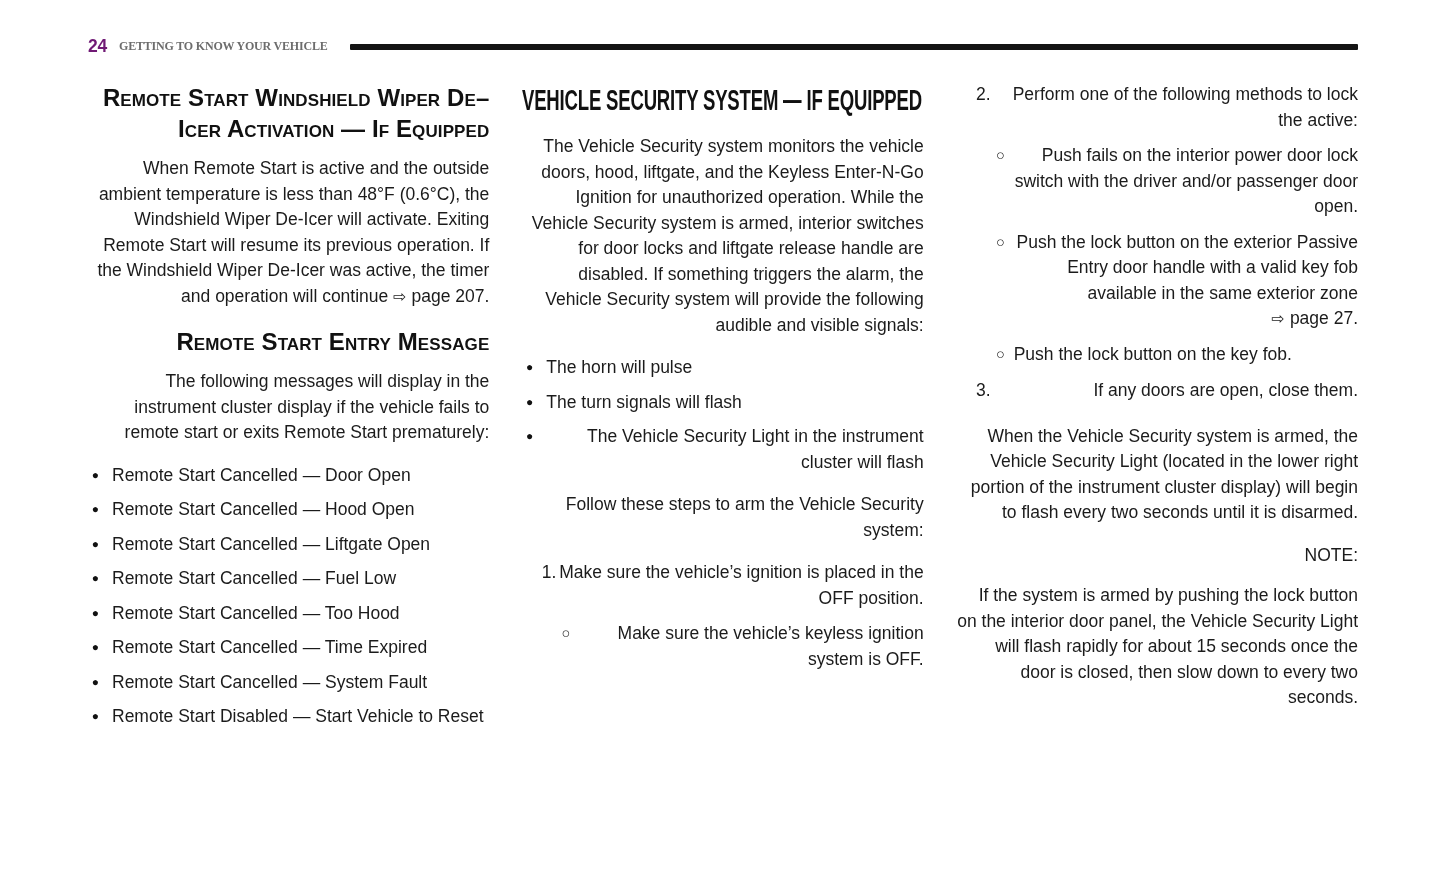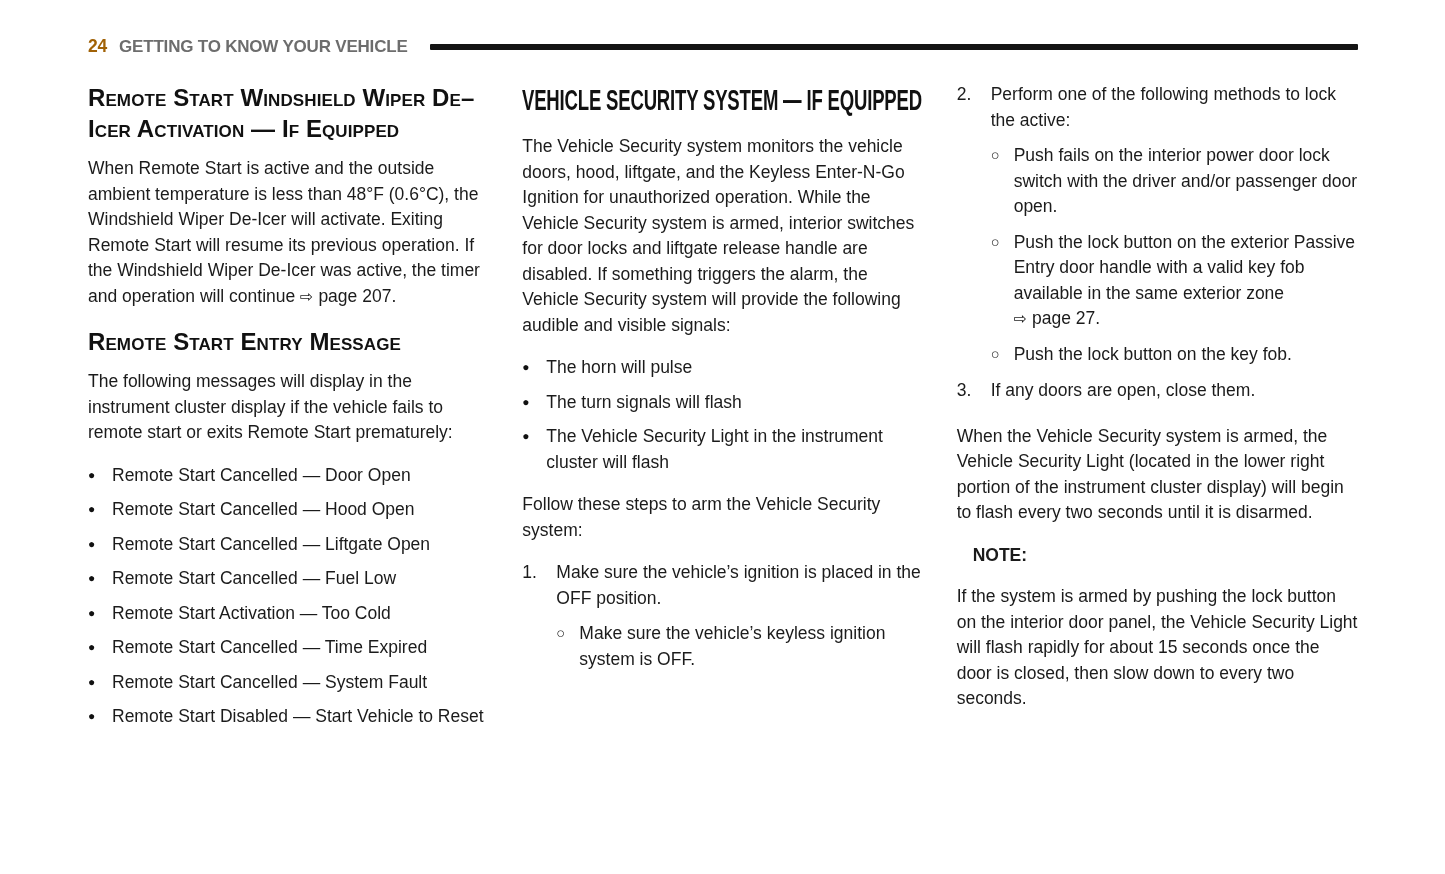--- a/index.html
+++ b/index.html
@@ -10,39 +10,39 @@
     font-family: "Liberation Sans", "DejaVu Sans", sans-serif;
     color: #1b1b1b;
     overflow: hidden;
   }
   
   .header {
     display: flex; align-items: center;
     padding: 36px 87px 0 88px;
   }
   .page-num {
-    font-size: 17.5px; font-weight: bold; color: #a16207;
+    font-size: 17.5px; font-weight: bold; color: #701a75;
     letter-spacing: -0.2px;
   }
   .chapter {
-    font-size: 17px; font-weight: bold; color: #6d6d6d;
-    letter-spacing: -0.2px; margin-left: 12px; white-space: nowrap;
+    font-size: 12px; font-weight: bold; color: #6d6d6d;
+    letter-spacing: -0.2px; margin-left: 12px; white-space: nowrap; font-family: Liberation Serif, serif;
   }
   .rule {
     flex: 1; height: 6px; background: #141414; margin-left: 22px;
     border-radius: 1px;
   }
   
   .content {
     display: grid;
     grid-template-columns: repeat(3, 1fr);
     column-gap: 33px;
     padding: 25px 87px 0 88px;
   }
-  .col { min-width: 0; }
+  .col { min-width: 0; text-align: right; }
   p, .txt {
     font-size: 17.5px; line-height: 25.5px; margin: 0 0 17px;
   }
   
   .h-sc {
     font-size: 24px; font-weight: bold; color: #111;
     font-variant: small-caps;
     line-height: 31px; letter-spacing: 0.1px;
     margin: 0 0 12px;
   }
@@ -75,22 +75,22 @@
     font-size: 17.5px; line-height: 25.5px;
   }
   .circ {
     flex: 0 0 14px; font-size: 14.5px; line-height: 24px; color: #111;
   }
   
   .pref { white-space: nowrap; }
   .pref .arrow { font-size: 16px; }
   
   .note-label {
-    font-size: 17.5px; font-weight: bold; line-height: 25.5px;
-    margin: 16px;
+    font-size: 17.5px; font-weight: normal; line-height: 25.5px;
+    margin: 0;
   }
   .note-text { margin: 15px 0 17px; }
 </style>
 </head>
 <body>
 
 <div class="header">
   <span class="page-num">24</span>
   <span class="chapter">GETTING TO KNOW YOUR VEHICLE</span>
   <span class="rule"></span>
@@ -120,21 +120,21 @@
       <li>
           <span class="dot">●</span>
           <span class="li-text">Remote Start Cancelled — Liftgate Open</span>
         </li>
       <li>
           <span class="dot">●</span>
           <span class="li-text">Remote Start Cancelled — Fuel Low</span>
         </li>
       <li>
           <span class="dot">●</span>
-          <span class="li-text">Remote Start Activation — Too Cold</span>
+          <span class="li-text">Remote Start Cancelled — Too Hood</span>
         </li>
       <li>
           <span class="dot">●</span>
           <span class="li-text">Remote Start Cancelled — Time Expired</span>
         </li>
       <li>
           <span class="dot">●</span>
           <span class="li-text">Remote Start Cancelled — System Fault</span>
         </li>
       <li>

